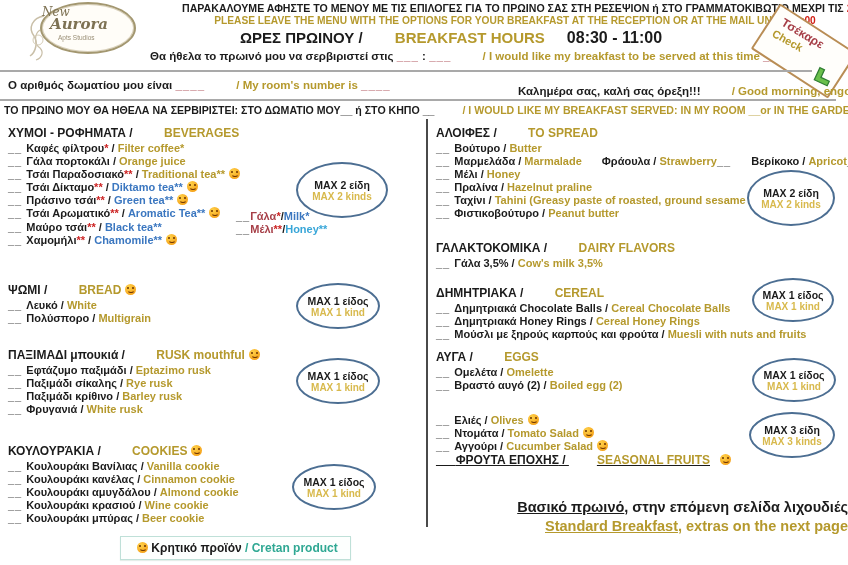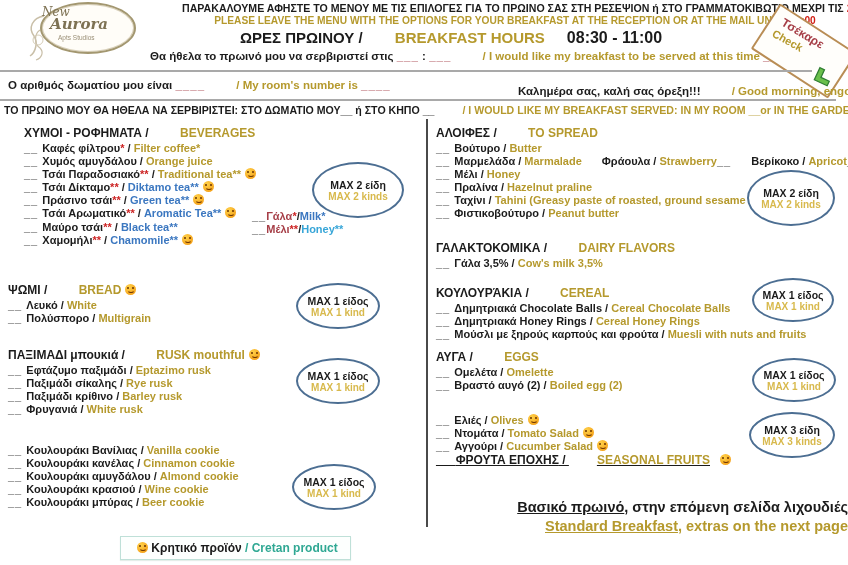--- a/index.html
+++ b/index.html
@@ -59,21 +59,21 @@
   .col-right{left:436px;width:412px;}
   .section{position:absolute;left:0;}
   .sec-title{font-size:12px;font-weight:bold;line-height:14px;margin-bottom:2px;white-space:nowrap;}
   .item{font-size:11px;line-height:13.1px;white-space:nowrap;}
   .item .gr{font-weight:bold;}
   .item .sep{font-weight:bold;}
   .item .en{font-weight:bold;}
   .gap{display:inline-block;width:20px;}
   .sgap{display:inline-block;width:6px;}
 
-  #sec-beverages{top:6px;margin-left:16px;} #sec-bread{top:163px;} #sec-rusk{top:228px;} #sec-cookies{top:324px;}
+  #sec-beverages{top:6px;} #sec-bread{top:163px;} #sec-rusk{top:228px;} #sec-cookies{top:324px;}
   #sec-spreads{top:6px;} #sec-dairy{top:121px;} #sec-cereal{top:166px;} #sec-eggs{top:230px;} #sec-salads{top:294px;}
 
   .oval{position:absolute;border:2px solid var(--navy);border-radius:50%;display:flex;
         flex-direction:column;align-items:center;justify-content:center;text-align:center;background:#fff;}
   .oval .l1{font-size:10.5px;font-weight:bold;color:var(--ink);}
   .oval .l2{font-size:10px;font-weight:bold;color:#d8b94c;}
   #sec-beverages .oval{left:288px;top:36px;width:88px;height:52px;}
   #sec-bread .oval{left:288px;top:0px;width:80px;height:42px;}
   #sec-rusk .oval{left:288px;top:10px;width:80px;height:42px;}
   #sec-cookies .oval{left:284px;top:20px;width:80px;height:42px;}
@@ -155,21 +155,21 @@
   <div class="vline"></div>
 
   <div class="col col-left" id="col-left">
     <div class="legend">
       <span class="smiley"></span>
       <span class="b">Κρητικό προϊόν</span><span class="b teal"> / Cretan product</span>
     </div>
   <div class="section" id="sec-beverages">
         <div class="sec-title"><span>ΧΥΜΟΙ - ΡΟΦΗΜΑΤΑ</span><span> / </span><span class="gold">BEVERAGES</span></div>
         <div class="item"><span class="blank">__ </span><span class="gr">Καφές φίλτρου</span><span class="star">*</span><span class="sep"> / </span><span class="en ec-gold">Filter coffee</span><span class="b ec-gold">*</span></div>
-        <div class="item"><span class="blank">__ </span><span class="gr">Χυμός αμυγδάλου</span><span class="sep"> / </span><span class="en ec-gold">Orange juice</span></div>
+        <div class="item"><span class="blank">__ </span><span class="gr">Γάλα πορτοκάλι</span><span class="sep"> / </span><span class="en ec-gold">Orange juice</span></div>
         <div class="item"><span class="blank">__ </span><span class="gr">Τσάι Παραδοσιακό</span><span class="star">**</span><span class="sep"> / </span><span class="en ec-gold">Traditional tea</span><span class="b ec-gold">**</span><span class="smiley"></span></div>
         <div class="item"><span class="blank">__ </span><span class="gr">Τσάι Δίκταμο</span><span class="star">**</span><span class="sep"> / </span><span class="en ec-blue">Diktamo tea</span><span class="b ec-blue">**</span><span class="smiley"></span></div>
         <div class="item"><span class="blank">__ </span><span class="gr">Πράσινο τσάι</span><span class="star">**</span><span class="sep"> / </span><span class="en ec-blue">Green tea</span><span class="b ec-blue">**</span><span class="smiley"></span></div>
         <div class="item"><span class="blank">__ </span><span class="gr">Τσάι Αρωματικό</span><span class="star">**</span><span class="sep"> / </span><span class="en ec-blue">Aromatic Tea</span><span class="b ec-blue">**</span><span class="smiley"></span></div>
         <div class="item"><span class="blank">__ </span><span class="gr">Μαύρο τσάι</span><span class="star">**</span><span class="sep"> / </span><span class="en ec-blue">Black tea</span><span class="b ec-blue">**</span></div>
         <div class="item"><span class="blank">__ </span><span class="gr">Χαμομήλι</span><span class="star">**</span><span class="sep"> / </span><span class="en ec-blue">Chamomile</span><span class="b ec-blue">**</span><span class="smiley"></span></div>
         <div class="oval">
           <div class="l1">MAX 2 είδη</div>
           <div class="l2">MAX 2 kinds</div>
         </div>
@@ -192,20 +192,21 @@
         <div class="item"><span class="blank">__ </span><span class="gr">Εφτάζυμο παξιμάδι</span><span class="sep"> / </span><span class="en ec-gold">Eptazimo rusk</span></div>
         <div class="item"><span class="blank">__ </span><span class="gr">Παξιμάδι σίκαλης</span><span class="sep"> / </span><span class="en ec-gold">Rye rusk</span></div>
         <div class="item"><span class="blank">__ </span><span class="gr">Παξιμάδι κρίθινο</span><span class="sep"> / </span><span class="en ec-gold">Barley rusk</span></div>
         <div class="item"><span class="blank">__ </span><span class="gr">Φρυγανιά</span><span class="sep"> / </span><span class="en ec-gold">White rusk</span></div>
         <div class="oval">
           <div class="l1">MAX 1 είδος</div>
           <div class="l2">MAX 1 kind</div>
         </div>
       </div>
       <div class="section" id="sec-cookies">
+        <div class="sec-title"><span>ΚΟΥΛΟΥΡΆΚΙΑ</span><span> / </span><span class="gold">COOKIES</span><span class="smiley"></span></div>
         <div class="item"><span class="blank">__ </span><span class="gr">Κουλουράκι Βανίλιας</span><span class="sep"> / </span><span class="en ec-gold">Vanilla cookie</span></div>
         <div class="item"><span class="blank">__ </span><span class="gr">Κουλουράκι κανέλας</span><span class="sep"> / </span><span class="en ec-gold">Cinnamon cookie</span></div>
         <div class="item"><span class="blank">__ </span><span class="gr">Κουλουράκι αμυγδάλου</span><span class="sep"> / </span><span class="en ec-gold">Almond cookie</span></div>
         <div class="item"><span class="blank">__ </span><span class="gr">Κουλουράκι κρασιού</span><span class="sep"> / </span><span class="en ec-gold">Wine cookie</span></div>
         <div class="item"><span class="blank">__ </span><span class="gr">Κουλουράκι μπύρας</span><span class="sep"> / </span><span class="en ec-gold">Beer cookie</span></div>
         <div class="oval">
           <div class="l1">MAX 1 είδος</div>
           <div class="l2">MAX 1 kind</div>
         </div>
       </div>
@@ -230,21 +231,21 @@
         <div class="oval">
           <div class="l1">MAX 2 είδη</div>
           <div class="l2">MAX 2 kinds</div>
         </div>
       </div>
       <div class="section" id="sec-dairy">
         <div class="sec-title"><span>ΓΑΛΑΚΤΟΚΟΜΙΚΑ</span><span> / </span><span class="gold">DAIRY FLAVORS</span></div>
         <div class="item"><span class="blank">__ </span><span class="gr">Γάλα 3,5%</span><span class="sep"> / </span><span class="en ec-gold">Cow's milk 3,5%</span></div>
       </div>
       <div class="section" id="sec-cereal">
-        <div class="sec-title"><span>ΚΟΥΛΟΥΡΆΚΙΑ</span><span> / </span><span class="gold">CEREAL</span></div>
+        <div class="sec-title"><span>ΔΗΜΗΤΡΙΑΚΑ</span><span> / </span><span class="gold">CEREAL</span></div>
         <div class="item"><span class="blank">__ </span><span class="gr">Δημητριακά Chocolate Balls</span><span class="sep"> / </span><span class="en ec-gold">Cereal Chocolate Balls</span></div>
         <div class="item"><span class="blank">__ </span><span class="gr">Δημητριακά Honey Rings</span><span class="sep"> / </span><span class="en ec-gold">Cereal Honey Rings</span></div>
         <div class="item"><span class="blank">__ </span><span class="gr">Μούσλι με ξηρούς καρπούς και φρούτα</span><span class="sep"> / </span><span class="en ec-gold">Muesli with nuts and fruits</span></div>
         <div class="oval">
           <div class="l1">MAX 1 είδος</div>
           <div class="l2">MAX 1 kind</div>
         </div>
       </div>
       <div class="section" id="sec-eggs">
         <div class="sec-title"><span>ΑΥΓΑ</span><span> / </span><span class="gold">EGGS</span></div>

